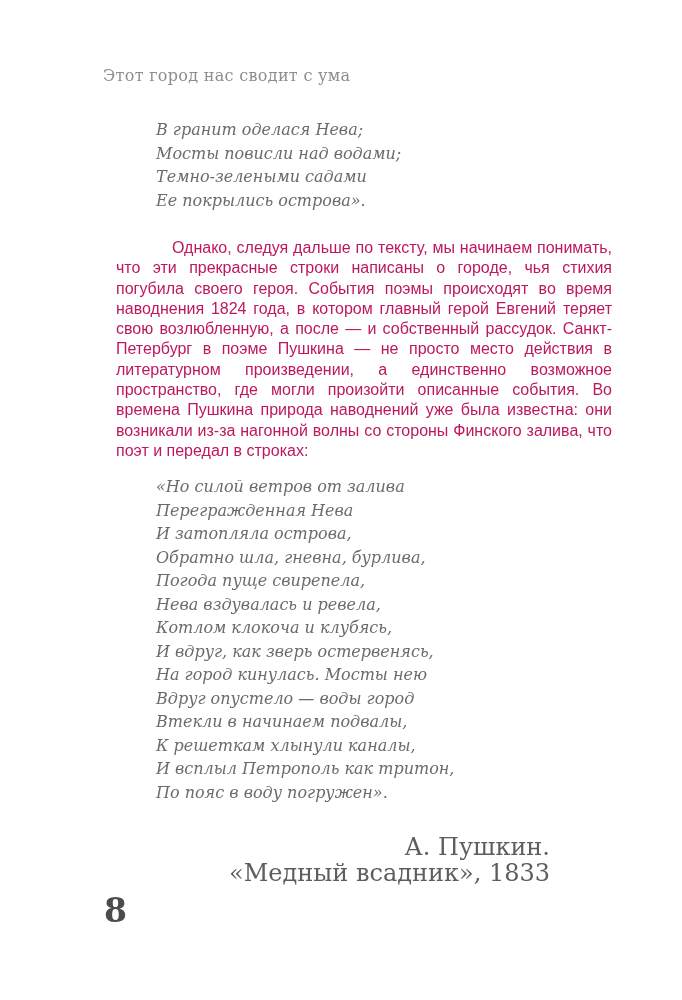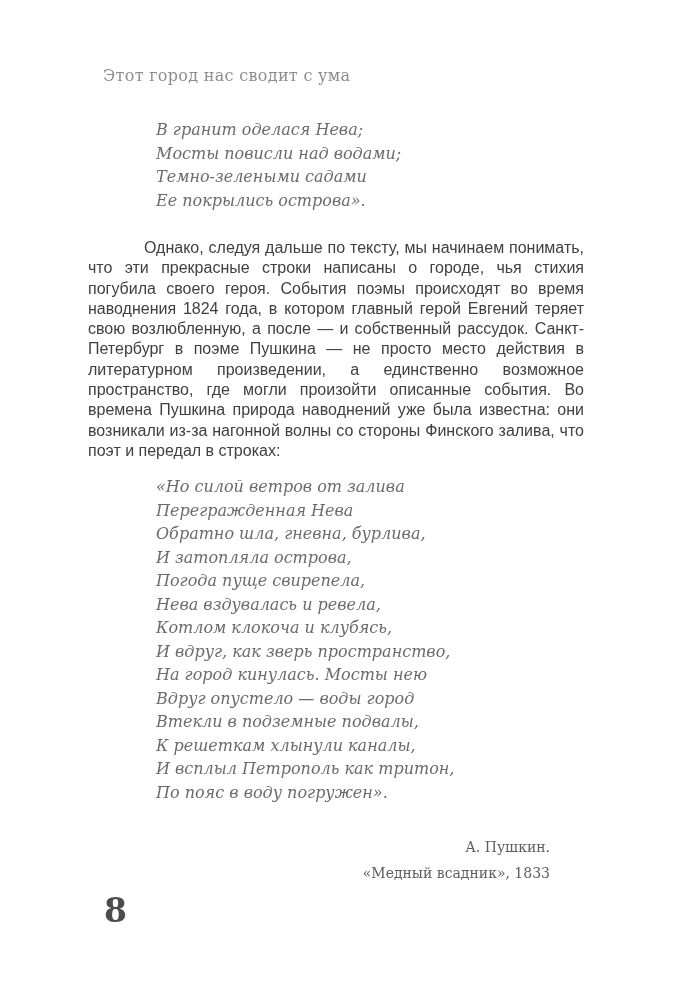--- a/index.html
+++ b/index.html
@@ -32,41 +32,41 @@
     font-style: italic;
     font-size: 16px;
     line-height: 23.5px;
     color: #6b6b6b;
   }
   .poem-1 { top: 118px; }
   .poem-2 { top: 475px; }
   .poem .poem-line { white-space: nowrap; }
   .prose {
     position: absolute;
-    left: 88px;
+    left: 116px;
     top: 238px;
     width: 496px;
     margin: 0;
     font-family: "Liberation Sans", sans-serif;
     font-size: 16px;
     line-height: 20.3px;
-    color: #404040;
+    color: #be185d;
     text-align: justify;
     text-indent: 56px;
     hyphens: auto;
     -webkit-hyphens: auto;
   }
   .attribution {
     position: absolute;
     left: 100px;
     top: 834px;
     width: 450px;
     text-align: right;
     font-family: "DejaVu Serif", serif;
-    font-size: 14px;
+    font-size: 24px;
     line-height: 26px;
     color: #5e5e5e;
   }
   .page-number {
     position: absolute;
     left: 104px;
     top: 891px;
     font-family: "DejaVu Serif", serif;
     font-size: 33px;
     font-weight: bold;
@@ -85,29 +85,29 @@
       <div class="poem-line">Мосты повисли над водами;</div>
       <div class="poem-line">Темно-зелеными садами</div>
       <div class="poem-line">Ее покрылись острова».</div>
     </div>
 
   <p class="prose" lang="ru">Однако, следуя дальше по тексту, мы начинаем понимать, что эти прекрасные строки написаны о городе, чья стихия погубила своего героя. События поэмы происходят во время наводнения 1824 года, в котором главный герой Евгений теряет свою возлюбленную, а после — и собственный рассудок. Санкт-Петербург в поэме Пушкина — не просто место действия в литературном произведении, а единственно возможное пространство, где могли произойти описанные события. Во времена Пушкина природа наводнений уже была известна: они возникали из-за нагонной волны со стороны Финского залива, что поэт и передал в строках:</p>
 
   <div class="poem poem-2">
       <div class="poem-line">«Но силой ветров от залива</div>
       <div class="poem-line">Перегражденная Нева</div>
+      <div class="poem-line">И затопляла острова,</div>
       <div class="poem-line">Обратно шла, гневна, бурлива,</div>
-      <div class="poem-line">И затопляла острова,</div>
       <div class="poem-line">Погода пуще свирепела,</div>
       <div class="poem-line">Нева вздувалась и ревела,</div>
       <div class="poem-line">Котлом клокоча и клубясь,</div>
-      <div class="poem-line">И вдруг, как зверь пространство,</div>
+      <div class="poem-line">И вдруг, как зверь остервенясь,</div>
       <div class="poem-line">На город кинулась. Мосты нею</div>
       <div class="poem-line">Вдруг опустело — воды город</div>
-      <div class="poem-line">Втекли в подземные подвалы,</div>
+      <div class="poem-line">Втекли в начинаем подвалы,</div>
       <div class="poem-line">К решеткам хлынули каналы,</div>
       <div class="poem-line">И всплыл Петрополь как тритон,</div>
       <div class="poem-line">По пояс в воду погружен».</div>
     </div>
 
   <div class="attribution">
     <div>А. Пушкин.</div>
     <div>«Медный всадник», 1833</div>
   </div>
 

